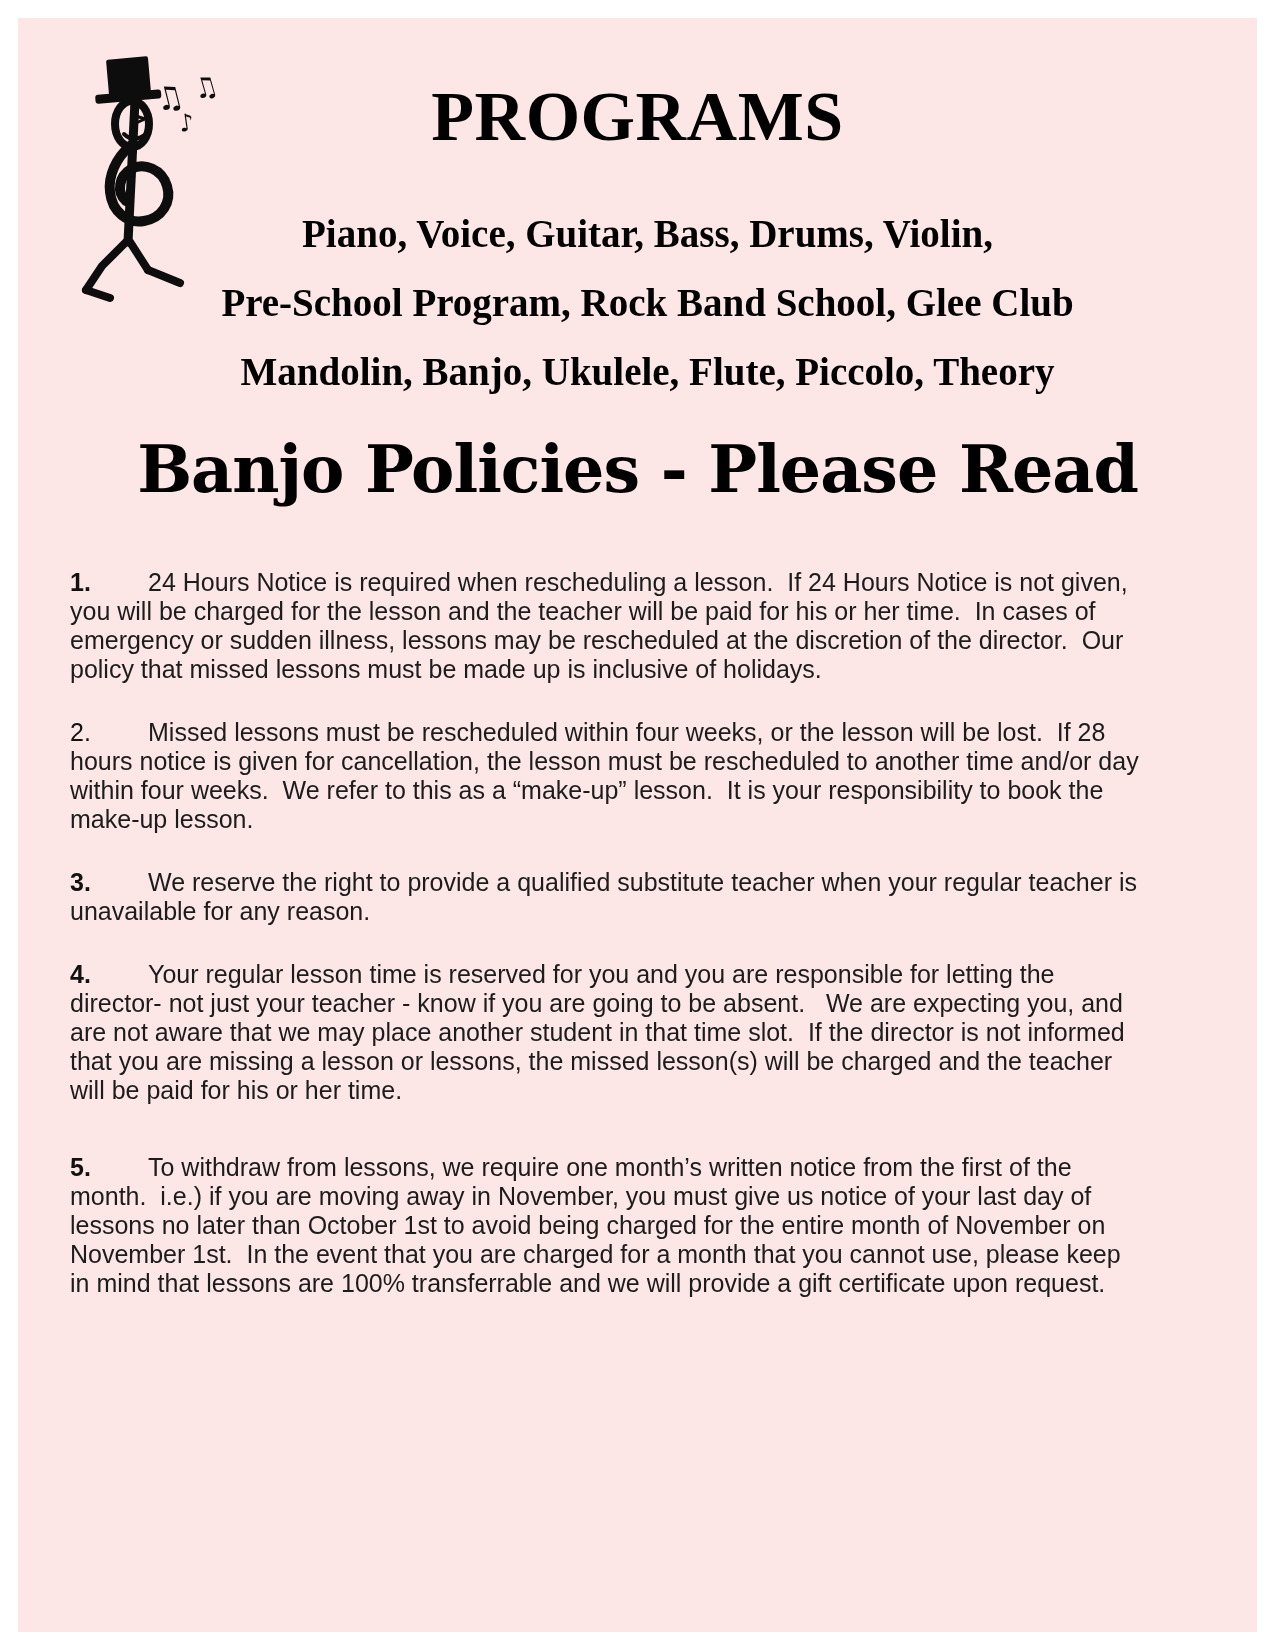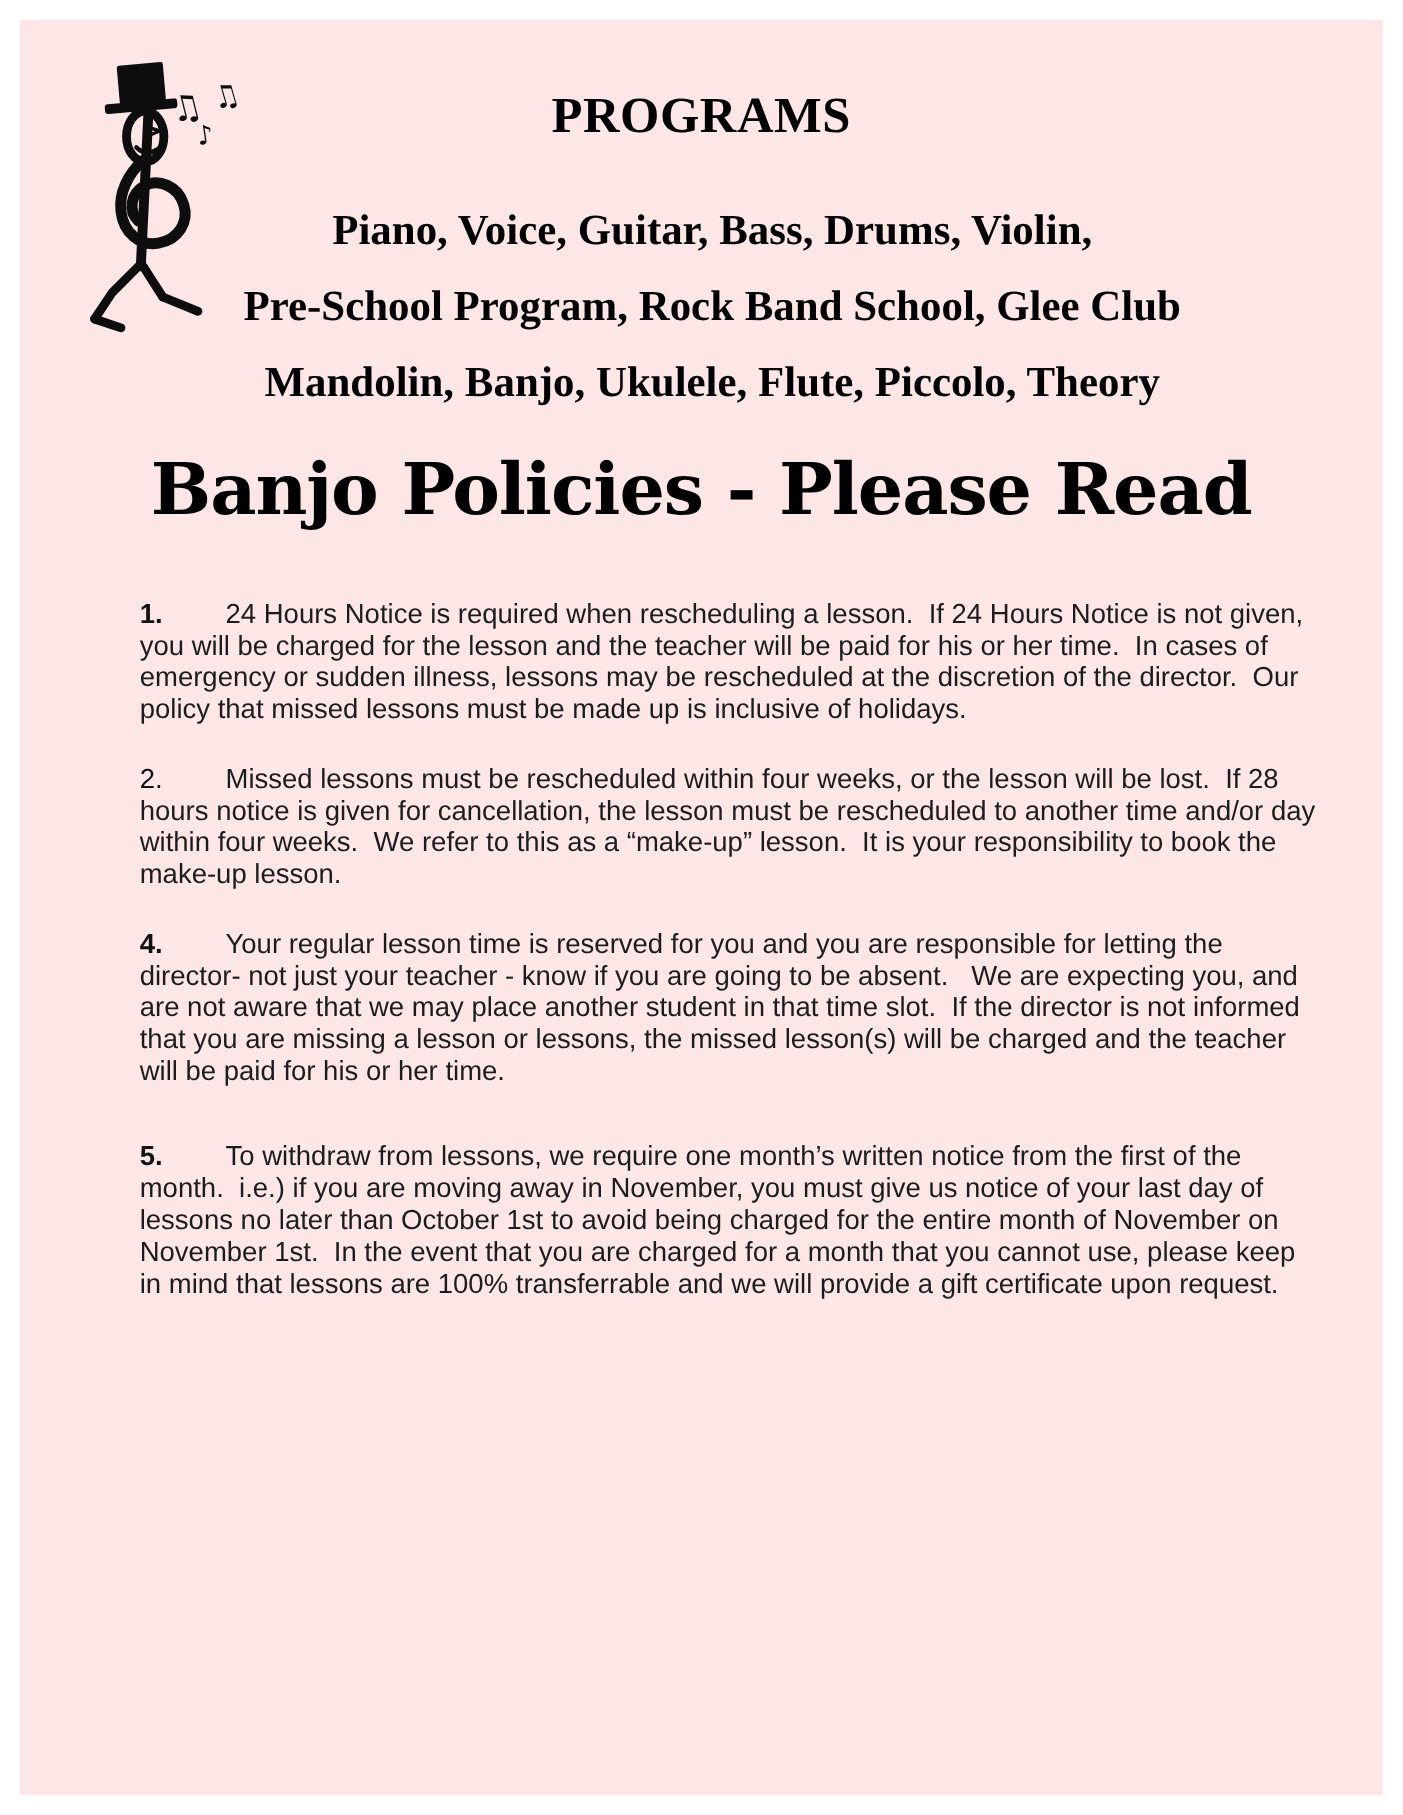--- a/index.html
+++ b/index.html
@@ -17,21 +17,21 @@
   }
   .logo {
     position: absolute;
     left: 46px; top: 36px;
     width: 160px; height: 250px;
   }
   .header { text-align: center; padding-top: 64px; }
   .title {
     font-family: "Liberation Serif", serif;
     font-weight: bold;
-    font-size: 46px;
+    font-size: 70px;
     line-height: 1;
     letter-spacing: 0.5px;
     color: #000;
     margin: 0;
   }
   .subtitle {
     font-family: "Liberation Serif", serif;
     font-weight: bold;
     font-size: 39px;
     line-height: 1;
@@ -45,21 +45,21 @@
     font-family: "DejaVu Serif", serif;
     font-weight: bold;
     font-size: 65px;
     line-height: 1;
     letter-spacing: -1px;
     color: #000;
     margin: 46px 0 0 0;
   }
   .policies {
     margin-top: 66px;
-    padding-left: 109px;
+    padding-left: 52px;
   }
   .policy {
     width: 1070px;
     font-size: 25px;
     line-height: 29px;
     color: #1c1c1c;
     margin: 0 0 34px 0;
     white-space: pre-wrap;
   }
   .policy:last-child { margin-top: 48px; }
@@ -118,19 +118,20 @@
     <div class="subtitle">Mandolin, Banjo, Ukulele, Flute, Piccolo, Theory</div>
   </div>
 
   <h2 class="policies-heading">Banjo Policies - Please Read</h2>
 
   <div class="policies">
   <p class="policy"><span class="num bold">1.</span><span class="policy-text">24 Hours Notice is required when rescheduling a lesson.  If 24 Hours Notice is not given, you will be charged for the lesson and the teacher will be paid for his or her time.  In cases of emergency or sudden illness, lessons may be rescheduled at the discretion of the director.  Our policy that missed lessons must be made up is inclusive of holidays.</span></p>
 
   <p class="policy"><span class="num">2.</span><span class="policy-text">Missed lessons must be rescheduled within four weeks, or the lesson will be lost.  If 28 hours notice is given for cancellation, the lesson must be rescheduled to another time and/or day within four weeks.  We refer to this as a “make-up” lesson.  It is your responsibility to book the make-up lesson.</span></p>
 
+  <p class="policy"><span class="num bold">3.</span><span class="policy-text">We reserve the right to provide a qualified substitute teacher when your regular teacher is unavailable for any reason.</span></p>
 
   <p class="policy"><span class="num bold">4.</span><span class="policy-text">Your regular lesson time is reserved for you and you are responsible for letting the director- not just your teacher - know if you are going to be absent.   We are expecting you, and are not aware that we may place another student in that time slot.  If the director is not informed that you are missing a lesson or lessons, the missed lesson(s) will be charged and the teacher will be paid for his or her time.</span></p>
 
   <p class="policy"><span class="num bold">5.</span><span class="policy-text">To withdraw from lessons, we require one month’s written notice from the first of the month.  i.e.) if you are moving away in November, you must give us notice of your last day of lessons no later than October 1st to avoid being charged for the entire month of November on November 1st.  In the event that you are charged for a month that you cannot use, please keep in mind that lessons are 100% transferrable and we will provide a gift certificate upon request.</span></p>
 </div>
 
 </div>
 
 </body></html>

